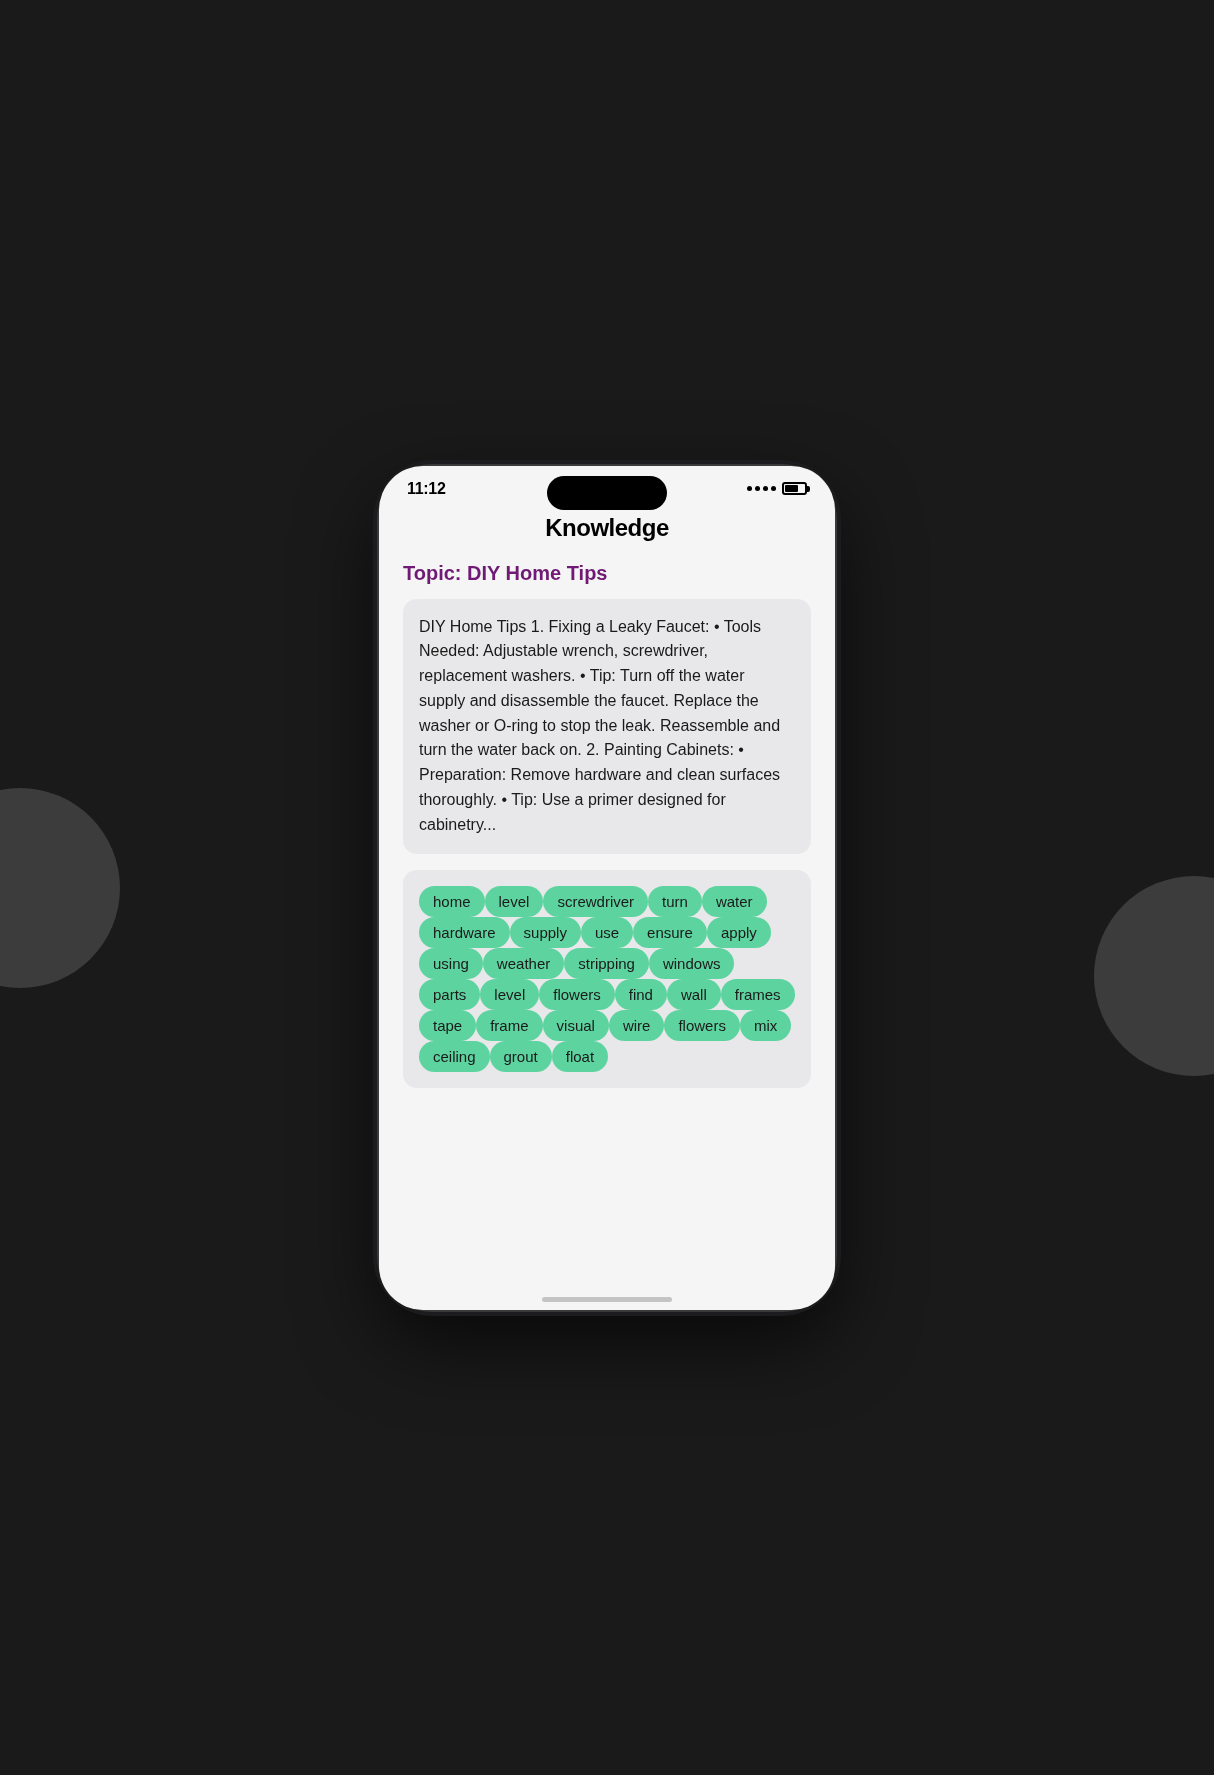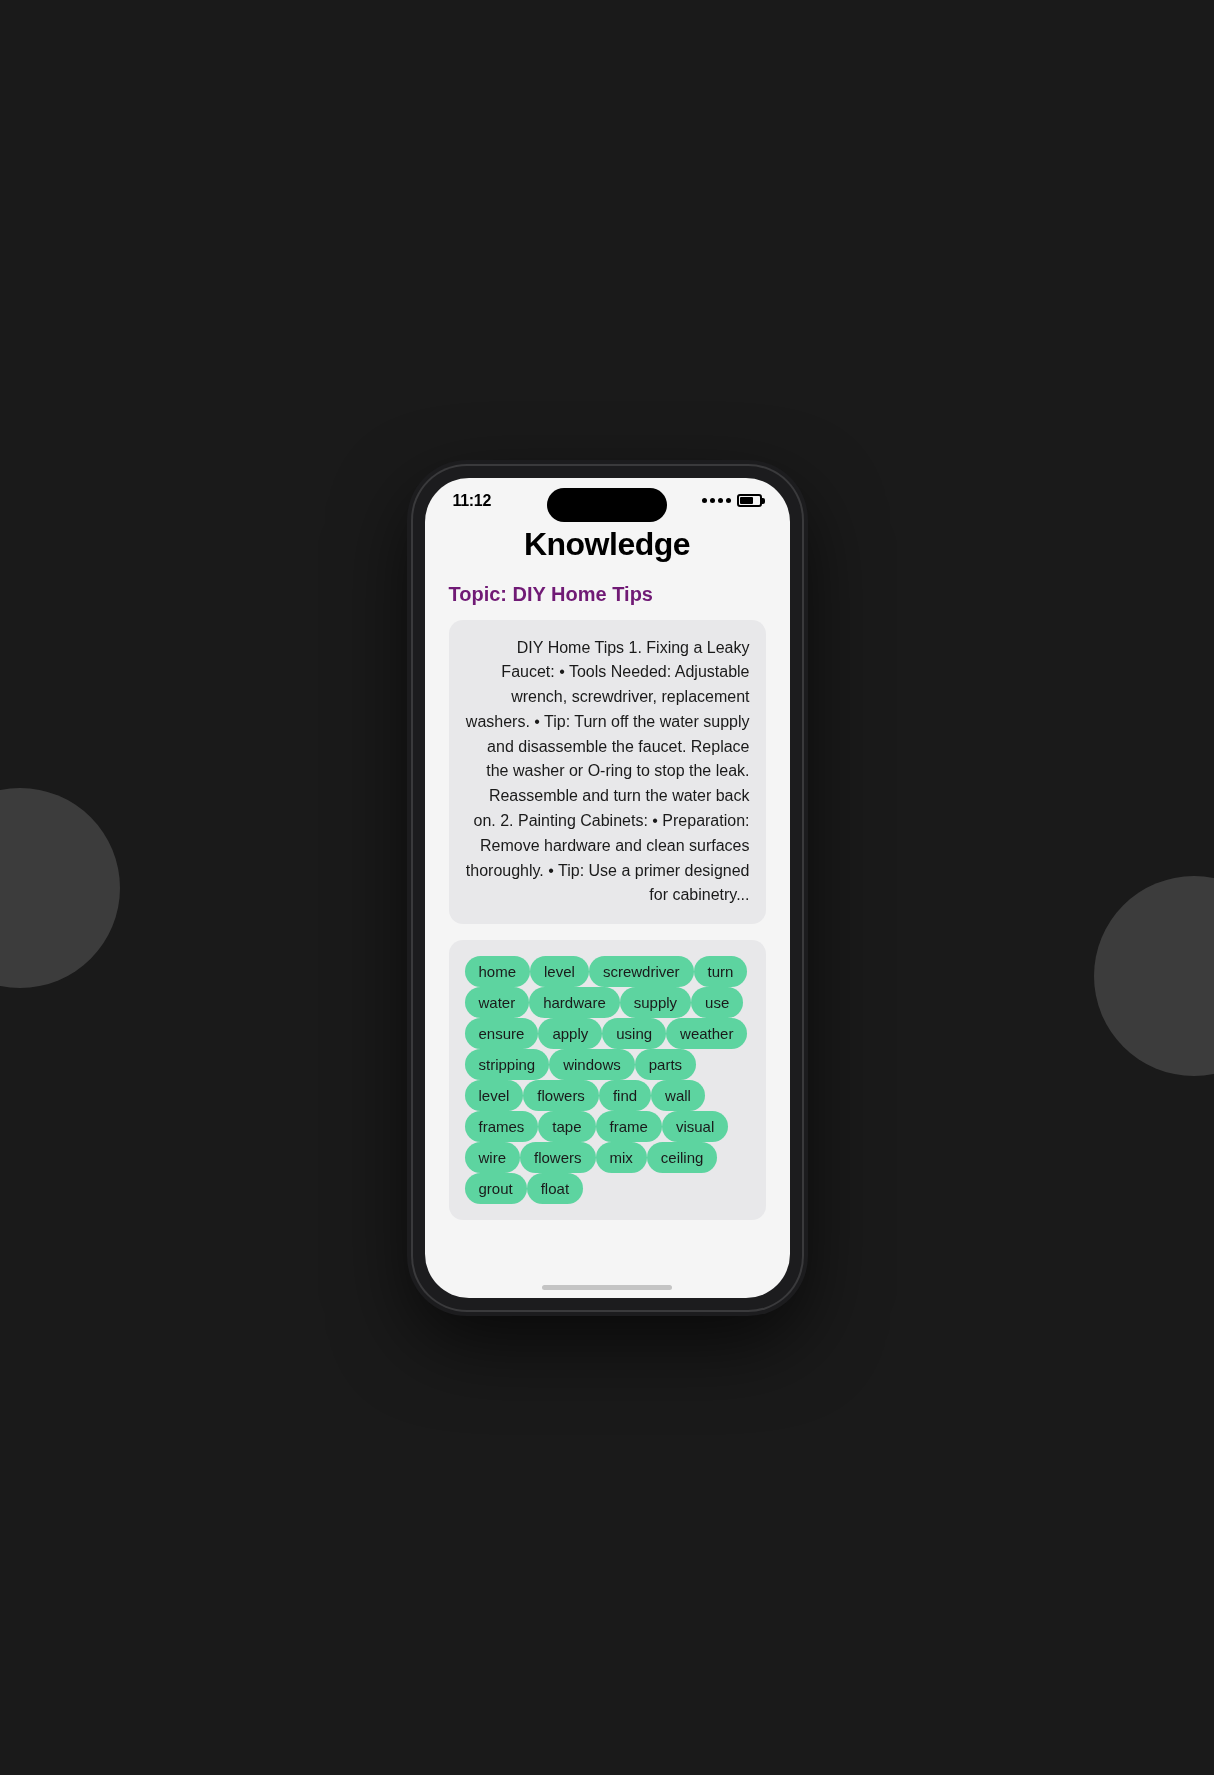--- a/index.html
+++ b/index.html
@@ -7,25 +7,24 @@
     body {
       background: #1a1a1a;
       display: flex;
       justify-content: center;
       align-items: center;
       min-height: 100vh;
       font-family: -apple-system, BlinkMacSystemFont, 'Helvetica Neue', Arial, sans-serif;
     }
 
     .phone-outer {
-      width: 389px;
+      width: 456px;
       height: 844px;
       background: #1c1c1e;
       border-radius: 54px;
-      padding: 12px;
       box-shadow:
         0 0 0 2px #3a3a3c,
         0 0 0 6px #1c1c1e,
         0 30px 80px rgba(0,0,0,0.7);
       position: relative;
     }
 
     .phone-inner {
       width: 100%;
       height: 100%;
@@ -120,21 +119,21 @@
       padding: 10px 24px 30px;
       scrollbar-width: none;
     }
 
     .scroll-content::-webkit-scrollbar {
       display: none;
     }
 
     
     .page-title {
-      font-size: 32px;
+      font-size: 24px;
       font-weight: 700;
       color: #000;
       text-align: center;
       margin-bottom: 20px;
       letter-spacing: -0.5px;
     }
 
     
     .topic-heading {
       font-size: 20px;
@@ -142,21 +141,20 @@
       color: #701a75;
       margin-bottom: 14px;
     }
 
     
     .content-card {
       background: #e8e8ea;
       border-radius: 14px;
       padding: 16px;
       margin-bottom: 16px;
-      text-align: right;
     }
 
     .content-text {
       font-size: 16px;
       line-height: 1.55;
       color: #1a1a1a;
     }
 
     
     .tags-card {

